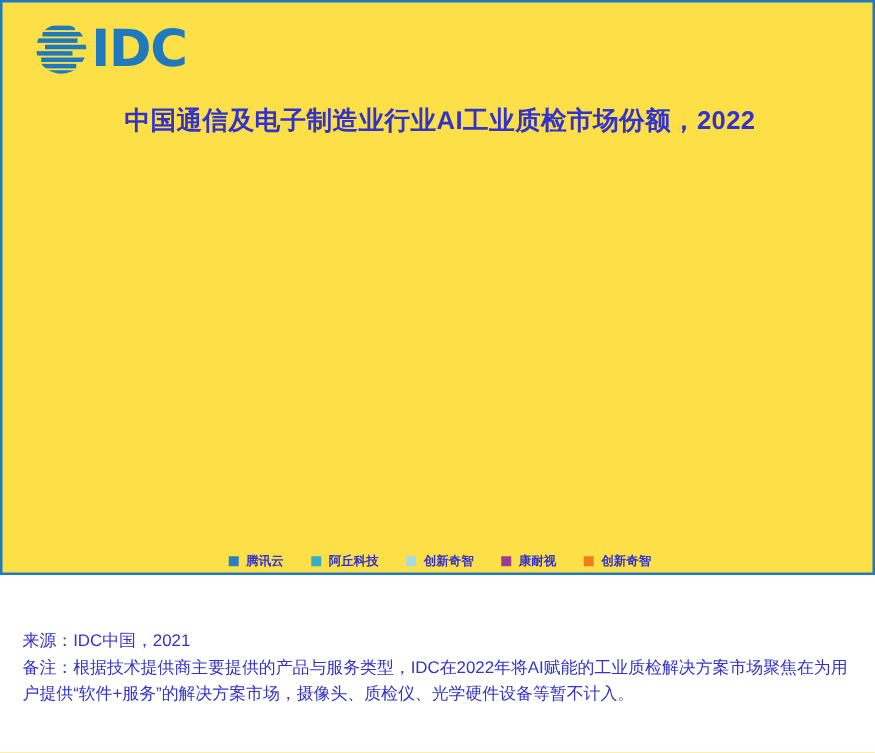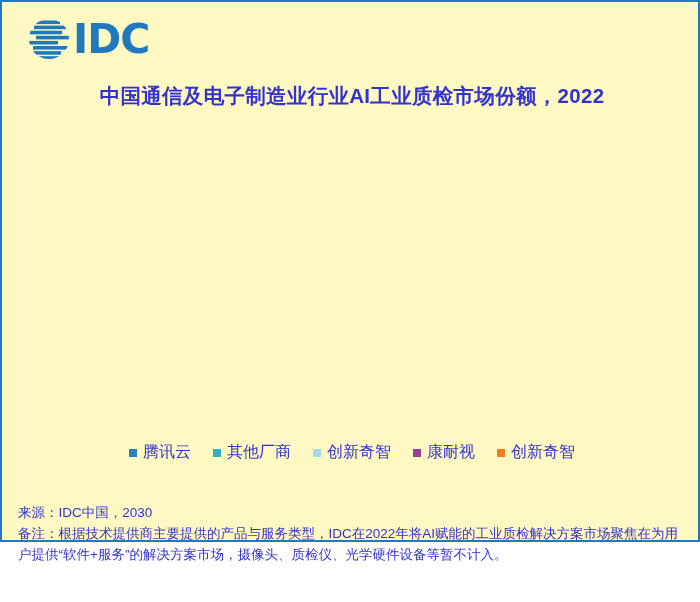--- a/index.html
+++ b/index.html
@@ -3,24 +3,24 @@
 <meta charset="utf-8">
 <style>
   html,body{margin:0;padding:0;}
   body{
     width:700px;height:602px;
     background:#ffffff;
     font-family:"Liberation Sans","DejaVu Sans",sans-serif;
     overflow:hidden;
   }
   #slide{
-    position:absolute;left:0;top:0;width:700px;height:542px;
+    position:absolute;left:0;top:0;width:700px;height:460px;
     box-sizing:border-box;
     border:2px solid #1f7ac0;
-    background:#fef9c3;
+    background:#fde047;
   }
 
   
   #logo-area{position:absolute;left:26px;top:14px;height:46px;display:flex;align-items:center;}
   #logo-globe{width:42px;height:42px;display:block;}
   #logo-word{
     font-family:"DejaVu Sans","Liberation Sans",sans-serif;
     font-size:41px;font-weight:bold;color:#1f79bd;
     letter-spacing:-1px;margin-left:3px;line-height:42px;
   }
@@ -42,21 +42,21 @@
     font-size:15.5px;font-weight:bold;
   }
 
   
   #legend{
     position:absolute;left:0;top:440px;width:700px;
     display:flex;justify-content:center;align-items:center;gap:22px;
   }
   .legend-item{display:flex;align-items:center;gap:6px;}
   .legend-swatch{width:8px;height:8px;display:block;}
-  .legend-text{font-size:16px;font-weight:normal;color:#3333cc;white-space:nowrap;}
+  .legend-text{font-size:10px;font-weight:bold;color:#3333cc;white-space:nowrap;}
 
   
   #footer{position:absolute;left:16px;top:500px;width:672px;}
   .foot-line{
     font-size:13.5px;color:#3333cc;line-height:21px;
     white-space:nowrap;
   }
   .foot-wrap{white-space:normal;}
 </style>
 </head>
@@ -88,34 +88,34 @@
   <div id="chart-title">中国通信及电子制造业行业AI工业质检市场份额，2022</div>
 
 
   <div id="legend">
       <div class="legend-item">
         <span class="legend-swatch" style="background: rgb(42, 127, 193);"></span>
         <span class="legend-text">腾讯云</span>
       </div>
       <div class="legend-item">
         <span class="legend-swatch" style="background: rgb(53, 174, 200);"></span>
-        <span class="legend-text">其他厂商</span>
+        <span class="legend-text">阿丘科技</span>
       </div>
       <div class="legend-item">
         <span class="legend-swatch" style="background: rgb(165, 220, 232);"></span>
         <span class="legend-text">创新奇智</span>
       </div>
       <div class="legend-item">
         <span class="legend-swatch" style="background: rgb(155, 60, 149);"></span>
         <span class="legend-text">康耐视</span>
       </div>
       <div class="legend-item">
         <span class="legend-swatch" style="background: rgb(240, 125, 32);"></span>
         <span class="legend-text">创新奇智</span>
       </div>
     </div>
 
   <div id="footer">
-    <div class="foot-line">来源：IDC中国，2030</div>
+    <div class="foot-line">来源：IDC中国，2021</div>
     <div class="foot-line foot-wrap">备注：根据技术提供商主要提供的产品与服务类型，IDC在2022年将AI赋能的工业质检解决方案市场聚焦在为用户提供“软件+服务”的解决方案市场，摄像头、质检仪、光学硬件设备等暂不计入。</div>
   </div>
 
 </div>
 
 </body></html>

